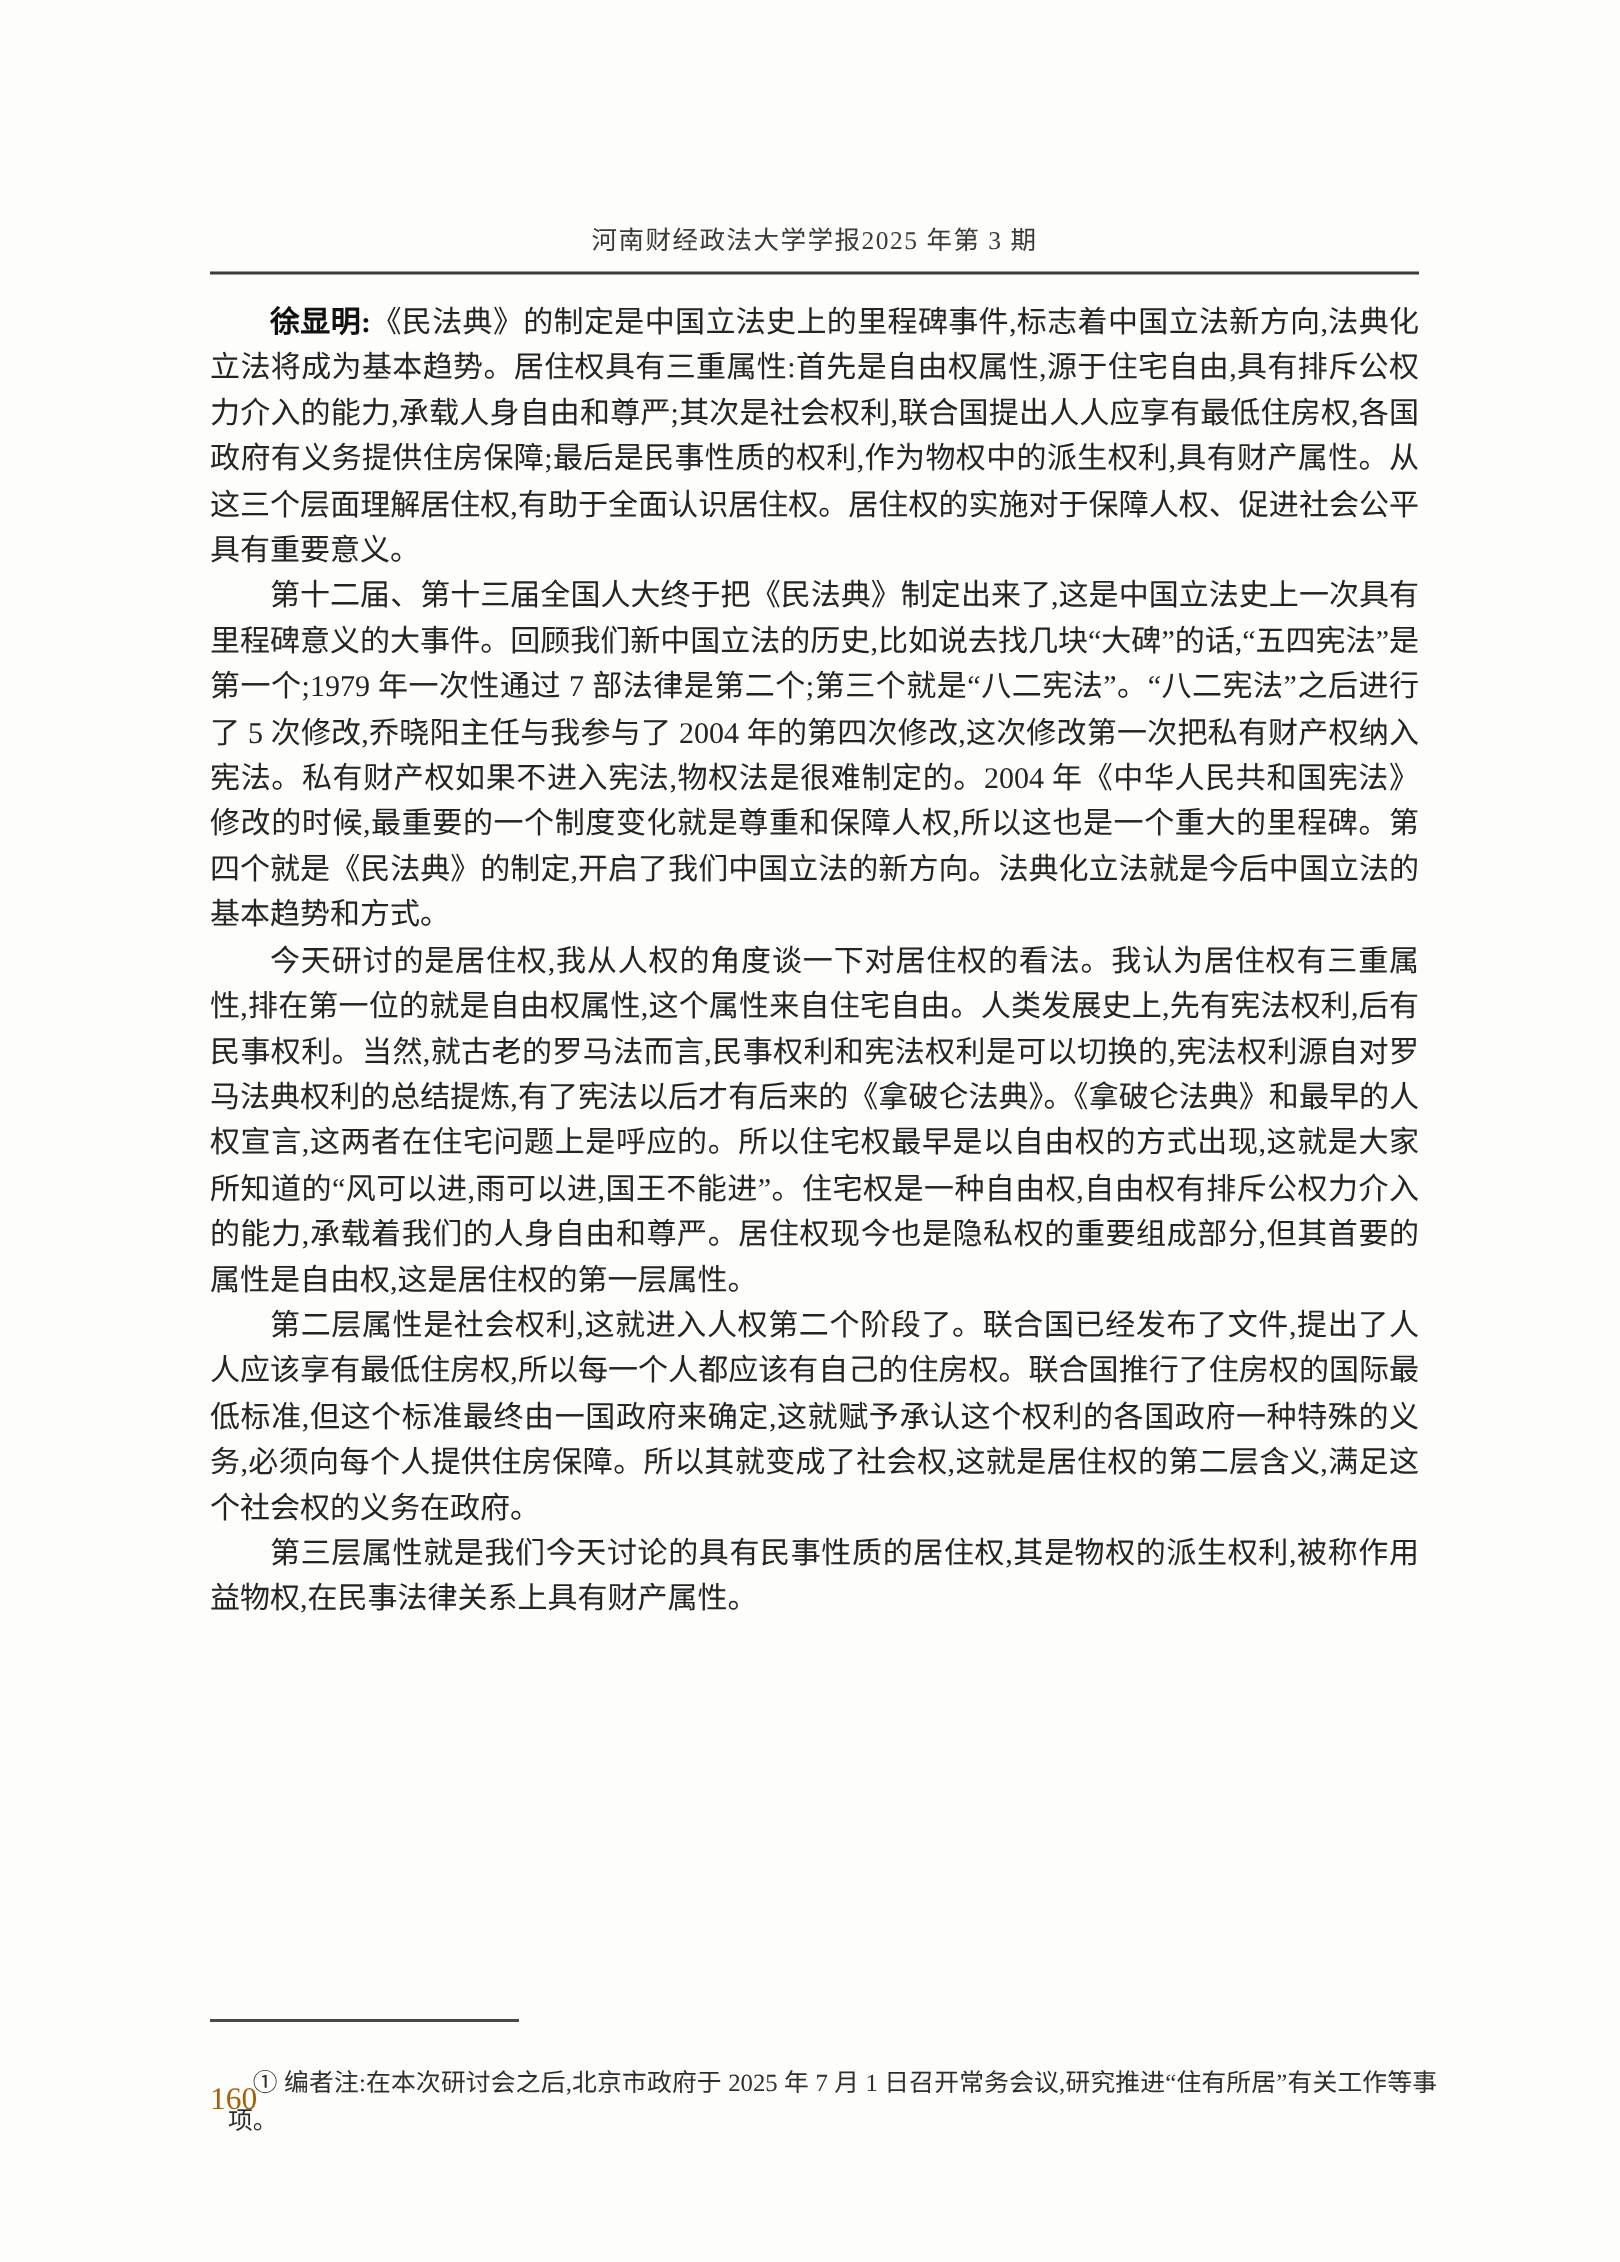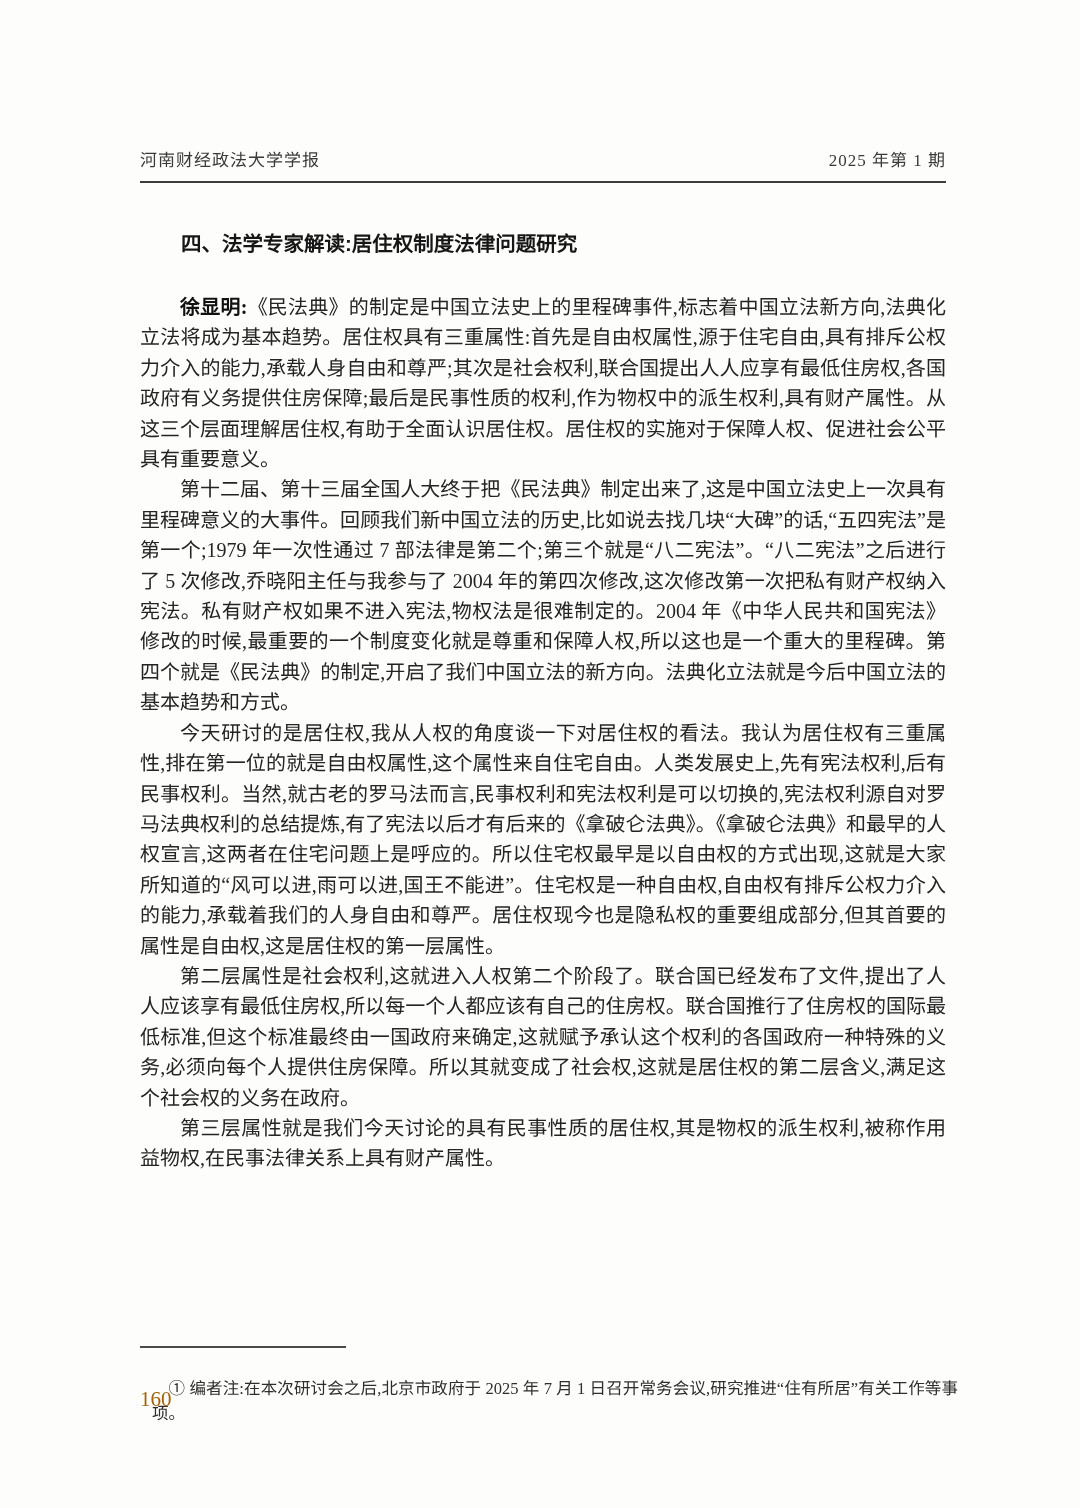--- a/index.html
+++ b/index.html
@@ -17,21 +17,21 @@
     overflow: hidden;
   }
   .content {
     position: absolute;
     left: 140px;
     top: 146px;
     width: 806px;
   }
   .page-header {
     display: flex;
-    justify-content: space-between;
+    justify-content: center;
     align-items: baseline;
     font-size: 17px;
     color: #3a3a3a;
     padding-bottom: 10px;
     border-bottom: 2px solid #3c3c3c;
     letter-spacing: 1px;
   }
   .article-body {
     margin-top: 17px;
     height: 1148px;
@@ -89,28 +89,27 @@
 </style>
 </head>
 <body>
 
 <div class="page">
 
   <div class="content">
 
     <div class="page-header">
       <span>河南财经政法大学学报</span>
-      <span>2025 年第 1 期</span>
+      <span>2025 年第 3 期</span>
     </div>
 
     <div class="article-body">
 
 
 
-      <h3 class="section-heading">四、法学专家解读:居住权制度法律问题研究</h3>
 
       <p class="para"><span class="speaker">徐显明:</span><span>《民法典》的制定是中国立法史上的里程碑事件,标志着中国立法新方向,法典化立法将成为基本趋势。居住权具有三重属性:首先是自由权属性,源于住宅自由,具有排斥公权力介入的能力,承载人身自由和尊严;其次是社会权利,联合国提出人人应享有最低住房权,各国政府有义务提供住房保障;最后是民事性质的权利,作为物权中的派生权利,具有财产属性。从这三个层面理解居住权,有助于全面认识居住权。居住权的实施对于保障人权、促进社会公平具有重要意义。</span></p>
 
       <p class="para">第十二届、第十三届全国人大终于把《民法典》制定出来了,这是中国立法史上一次具有里程碑意义的大事件。回顾我们新中国立法的历史,比如说去找几块“大碑”的话,“五四宪法”是第一个;1979 年一次性通过 7 部法律是第二个;第三个就是“八二宪法”。“八二宪法”之后进行了 5 次修改,乔晓阳主任与我参与了 2004 年的第四次修改,这次修改第一次把私有财产权纳入宪法。私有财产权如果不进入宪法,物权法是很难制定的。2004 年《中华人民共和国宪法》修改的时候,最重要的一个制度变化就是尊重和保障人权,所以这也是一个重大的里程碑。第四个就是《民法典》的制定,开启了我们中国立法的新方向。法典化立法就是今后中国立法的基本趋势和方式。</p>
 
       <p class="para">今天研讨的是居住权,我从人权的角度谈一下对居住权的看法。我认为居住权有三重属性,排在第一位的就是自由权属性,这个属性来自住宅自由。人类发展史上,先有宪法权利,后有民事权利。当然,就古老的罗马法而言,民事权利和宪法权利是可以切换的,宪法权利源自对罗马法典权利的总结提炼,有了宪法以后才有后来的《拿破仑法典》。《拿破仑法典》和最早的人权宣言,这两者在住宅问题上是呼应的。所以住宅权最早是以自由权的方式出现,这就是大家所知道的“风可以进,雨可以进,国王不能进”。住宅权是一种自由权,自由权有排斥公权力介入的能力,承载着我们的人身自由和尊严。居住权现今也是隐私权的重要组成部分,但其首要的属性是自由权,这是居住权的第一层属性。</p>
 
       <p class="para">第二层属性是社会权利,这就进入人权第二个阶段了。联合国已经发布了文件,提出了人人应该享有最低住房权,所以每一个人都应该有自己的住房权。联合国推行了住房权的国际最低标准,但这个标准最终由一国政府来确定,这就赋予承认这个权利的各国政府一种特殊的义务,必须向每个人提供住房保障。所以其就变成了社会权,这就是居住权的第二层含义,满足这个社会权的义务在政府。</p>
 
       <p class="para">第三层属性就是我们今天讨论的具有民事性质的居住权,其是物权的派生权利,被称作用益物权,在民事法律关系上具有财产属性。</p>

